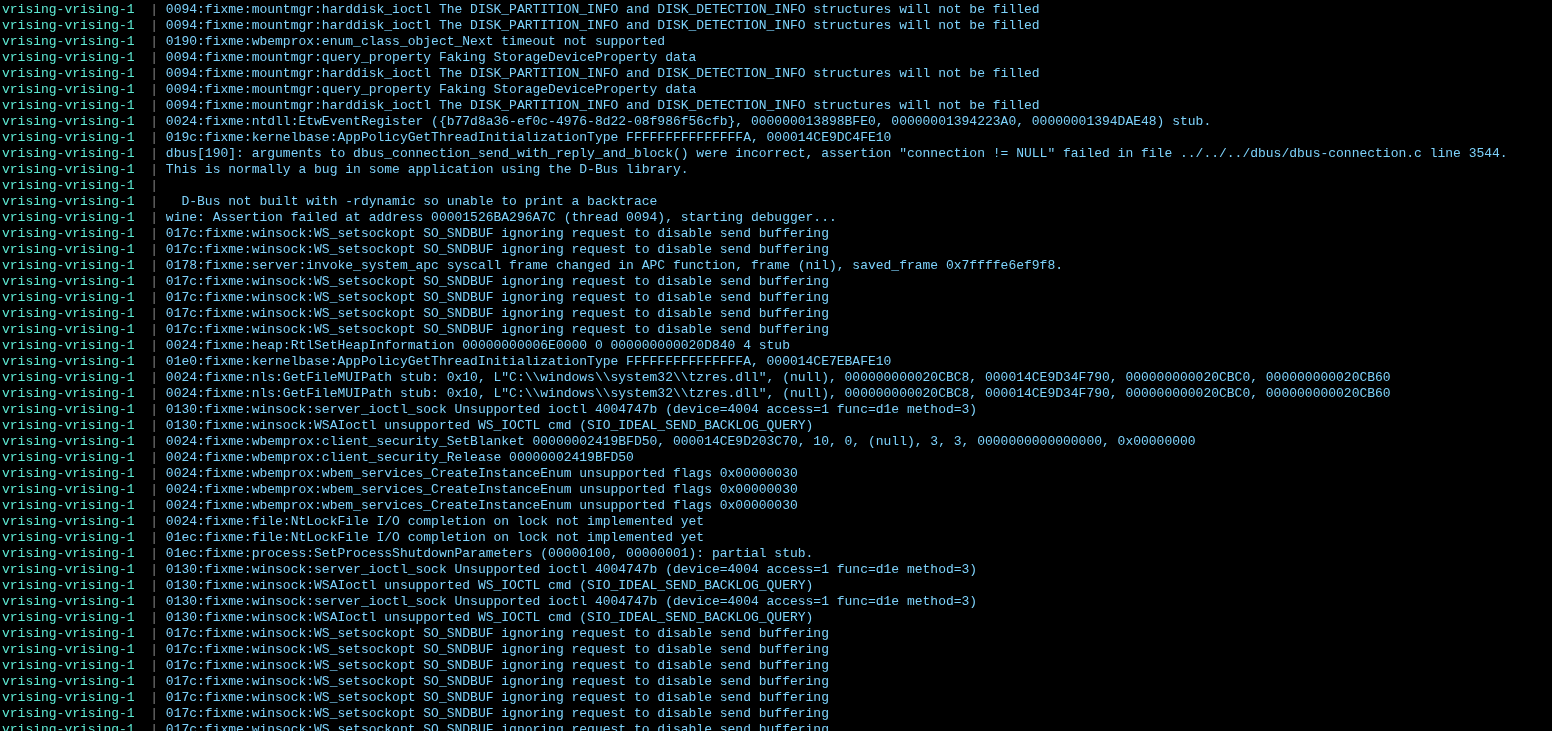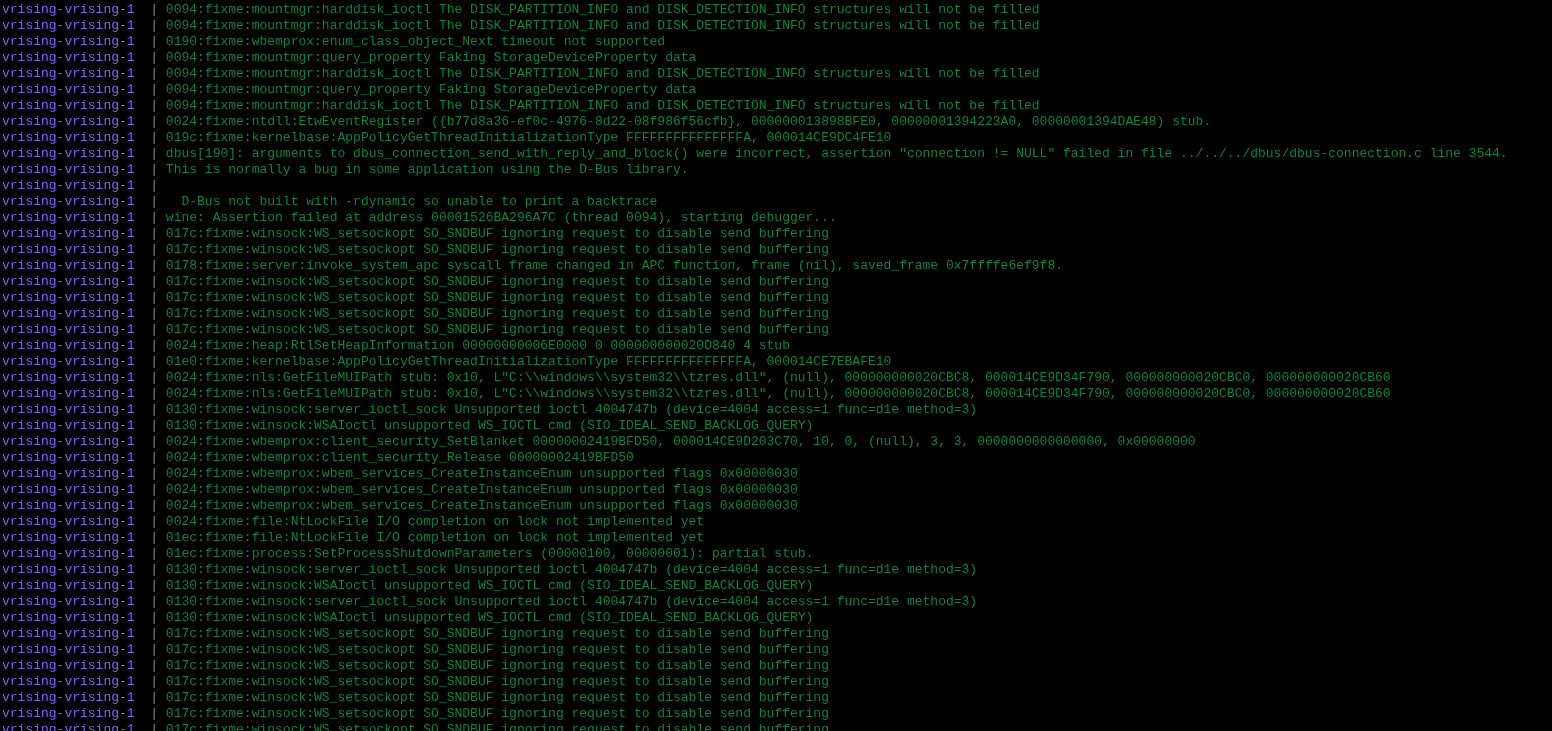--- a/index.html
+++ b/index.html
@@ -12,20 +12,20 @@
   }
   .terminal {
     font-family: "Consolas", "Courier New", monospace;
     font-size: 13px;
     line-height: 16px;
     white-space: pre;
     color: #c0c0c0;
     padding: 2px 0 0 2px;
   }
   .line { display: block; }
-  .prefix { color: #8b5cf6; }
+  .prefix { color: #5eead4; }
   .sep { color: #808080; }
-  .msg { color: #15803d; }
+  .msg { color: #7dd3fc; }
 </style>
 </head>
 <body>
 
 <div class="terminal" id="terminal"><span class="line"><span class="prefix">vrising-vrising-1</span><span class="sep">  | </span><span class="msg">0094:fixme:mountmgr:harddisk_ioctl The DISK_PARTITION_INFO and DISK_DETECTION_INFO structures will not be filled</span></span><span class="line"><span class="prefix">vrising-vrising-1</span><span class="sep">  | </span><span class="msg">0094:fixme:mountmgr:harddisk_ioctl The DISK_PARTITION_INFO and DISK_DETECTION_INFO structures will not be filled</span></span><span class="line"><span class="prefix">vrising-vrising-1</span><span class="sep">  | </span><span class="msg">0190:fixme:wbemprox:enum_class_object_Next timeout not supported</span></span><span class="line"><span class="prefix">vrising-vrising-1</span><span class="sep">  | </span><span class="msg">0094:fixme:mountmgr:query_property Faking StorageDeviceProperty data</span></span><span class="line"><span class="prefix">vrising-vrising-1</span><span class="sep">  | </span><span class="msg">0094:fixme:mountmgr:harddisk_ioctl The DISK_PARTITION_INFO and DISK_DETECTION_INFO structures will not be filled</span></span><span class="line"><span class="prefix">vrising-vrising-1</span><span class="sep">  | </span><span class="msg">0094:fixme:mountmgr:query_property Faking StorageDeviceProperty data</span></span><span class="line"><span class="prefix">vrising-vrising-1</span><span class="sep">  | </span><span class="msg">0094:fixme:mountmgr:harddisk_ioctl The DISK_PARTITION_INFO and DISK_DETECTION_INFO structures will not be filled</span></span><span class="line"><span class="prefix">vrising-vrising-1</span><span class="sep">  | </span><span class="msg">0024:fixme:ntdll:EtwEventRegister ({b77d8a36-ef0c-4976-8d22-08f986f56cfb}, 000000013898BFE0, 00000001394223A0, 00000001394DAE48) stub.</span></span><span class="line"><span class="prefix">vrising-vrising-1</span><span class="sep">  | </span><span class="msg">019c:fixme:kernelbase:AppPolicyGetThreadInitializationType FFFFFFFFFFFFFFFA, 000014CE9DC4FE10</span></span><span class="line"><span class="prefix">vrising-vrising-1</span><span class="sep">  | </span><span class="msg">dbus[190]: arguments to dbus_connection_send_with_reply_and_block() were incorrect, assertion "connection != NULL" failed in file ../../../dbus/dbus-connection.c line 3544.</span></span><span class="line"><span class="prefix">vrising-vrising-1</span><span class="sep">  | </span><span class="msg">This is normally a bug in some application using the D-Bus library.</span></span><span class="line"><span class="prefix">vrising-vrising-1</span><span class="sep">  | </span><span class="msg"></span></span><span class="line"><span class="prefix">vrising-vrising-1</span><span class="sep">  | </span><span class="msg">  D-Bus not built with -rdynamic so unable to print a backtrace</span></span><span class="line"><span class="prefix">vrising-vrising-1</span><span class="sep">  | </span><span class="msg">wine: Assertion failed at address 00001526BA296A7C (thread 0094), starting debugger...</span></span><span class="line"><span class="prefix">vrising-vrising-1</span><span class="sep">  | </span><span class="msg">017c:fixme:winsock:WS_setsockopt SO_SNDBUF ignoring request to disable send buffering</span></span><span class="line"><span class="prefix">vrising-vrising-1</span><span class="sep">  | </span><span class="msg">017c:fixme:winsock:WS_setsockopt SO_SNDBUF ignoring request to disable send buffering</span></span><span class="line"><span class="prefix">vrising-vrising-1</span><span class="sep">  | </span><span class="msg">0178:fixme:server:invoke_system_apc syscall frame changed in APC function, frame (nil), saved_frame 0x7ffffe6ef9f8.</span></span><span class="line"><span class="prefix">vrising-vrising-1</span><span class="sep">  | </span><span class="msg">017c:fixme:winsock:WS_setsockopt SO_SNDBUF ignoring request to disable send buffering</span></span><span class="line"><span class="prefix">vrising-vrising-1</span><span class="sep">  | </span><span class="msg">017c:fixme:winsock:WS_setsockopt SO_SNDBUF ignoring request to disable send buffering</span></span><span class="line"><span class="prefix">vrising-vrising-1</span><span class="sep">  | </span><span class="msg">017c:fixme:winsock:WS_setsockopt SO_SNDBUF ignoring request to disable send buffering</span></span><span class="line"><span class="prefix">vrising-vrising-1</span><span class="sep">  | </span><span class="msg">017c:fixme:winsock:WS_setsockopt SO_SNDBUF ignoring request to disable send buffering</span></span><span class="line"><span class="prefix">vrising-vrising-1</span><span class="sep">  | </span><span class="msg">0024:fixme:heap:RtlSetHeapInformation 00000000006E0000 0 000000000020D840 4 stub</span></span><span class="line"><span class="prefix">vrising-vrising-1</span><span class="sep">  | </span><span class="msg">01e0:fixme:kernelbase:AppPolicyGetThreadInitializationType FFFFFFFFFFFFFFFA, 000014CE7EBAFE10</span></span><span class="line"><span class="prefix">vrising-vrising-1</span><span class="sep">  | </span><span class="msg">0024:fixme:nls:GetFileMUIPath stub: 0x10, L"C:\\windows\\system32\\tzres.dll", (null), 000000000020CBC8, 000014CE9D34F790, 000000000020CBC0, 000000000020CB60</span></span><span class="line"><span class="prefix">vrising-vrising-1</span><span class="sep">  | </span><span class="msg">0024:fixme:nls:GetFileMUIPath stub: 0x10, L"C:\\windows\\system32\\tzres.dll", (null), 000000000020CBC8, 000014CE9D34F790, 000000000020CBC0, 000000000020CB60</span></span><span class="line"><span class="prefix">vrising-vrising-1</span><span class="sep">  | </span><span class="msg">0130:fixme:winsock:server_ioctl_sock Unsupported ioctl 4004747b (device=4004 access=1 func=d1e method=3)</span></span><span class="line"><span class="prefix">vrising-vrising-1</span><span class="sep">  | </span><span class="msg">0130:fixme:winsock:WSAIoctl unsupported WS_IOCTL cmd (SIO_IDEAL_SEND_BACKLOG_QUERY)</span></span><span class="line"><span class="prefix">vrising-vrising-1</span><span class="sep">  | </span><span class="msg">0024:fixme:wbemprox:client_security_SetBlanket 00000002419BFD50, 000014CE9D203C70, 10, 0, (null), 3, 3, 0000000000000000, 0x00000000</span></span><span class="line"><span class="prefix">vrising-vrising-1</span><span class="sep">  | </span><span class="msg">0024:fixme:wbemprox:client_security_Release 00000002419BFD50</span></span><span class="line"><span class="prefix">vrising-vrising-1</span><span class="sep">  | </span><span class="msg">0024:fixme:wbemprox:wbem_services_CreateInstanceEnum unsupported flags 0x00000030</span></span><span class="line"><span class="prefix">vrising-vrising-1</span><span class="sep">  | </span><span class="msg">0024:fixme:wbemprox:wbem_services_CreateInstanceEnum unsupported flags 0x00000030</span></span><span class="line"><span class="prefix">vrising-vrising-1</span><span class="sep">  | </span><span class="msg">0024:fixme:wbemprox:wbem_services_CreateInstanceEnum unsupported flags 0x00000030</span></span><span class="line"><span class="prefix">vrising-vrising-1</span><span class="sep">  | </span><span class="msg">0024:fixme:file:NtLockFile I/O completion on lock not implemented yet</span></span><span class="line"><span class="prefix">vrising-vrising-1</span><span class="sep">  | </span><span class="msg">01ec:fixme:file:NtLockFile I/O completion on lock not implemented yet</span></span><span class="line"><span class="prefix">vrising-vrising-1</span><span class="sep">  | </span><span class="msg">01ec:fixme:process:SetProcessShutdownParameters (00000100, 00000001): partial stub.</span></span><span class="line"><span class="prefix">vrising-vrising-1</span><span class="sep">  | </span><span class="msg">0130:fixme:winsock:server_ioctl_sock Unsupported ioctl 4004747b (device=4004 access=1 func=d1e method=3)</span></span><span class="line"><span class="prefix">vrising-vrising-1</span><span class="sep">  | </span><span class="msg">0130:fixme:winsock:WSAIoctl unsupported WS_IOCTL cmd (SIO_IDEAL_SEND_BACKLOG_QUERY)</span></span><span class="line"><span class="prefix">vrising-vrising-1</span><span class="sep">  | </span><span class="msg">0130:fixme:winsock:server_ioctl_sock Unsupported ioctl 4004747b (device=4004 access=1 func=d1e method=3)</span></span><span class="line"><span class="prefix">vrising-vrising-1</span><span class="sep">  | </span><span class="msg">0130:fixme:winsock:WSAIoctl unsupported WS_IOCTL cmd (SIO_IDEAL_SEND_BACKLOG_QUERY)</span></span><span class="line"><span class="prefix">vrising-vrising-1</span><span class="sep">  | </span><span class="msg">017c:fixme:winsock:WS_setsockopt SO_SNDBUF ignoring request to disable send buffering</span></span><span class="line"><span class="prefix">vrising-vrising-1</span><span class="sep">  | </span><span class="msg">017c:fixme:winsock:WS_setsockopt SO_SNDBUF ignoring request to disable send buffering</span></span><span class="line"><span class="prefix">vrising-vrising-1</span><span class="sep">  | </span><span class="msg">017c:fixme:winsock:WS_setsockopt SO_SNDBUF ignoring request to disable send buffering</span></span><span class="line"><span class="prefix">vrising-vrising-1</span><span class="sep">  | </span><span class="msg">017c:fixme:winsock:WS_setsockopt SO_SNDBUF ignoring request to disable send buffering</span></span><span class="line"><span class="prefix">vrising-vrising-1</span><span class="sep">  | </span><span class="msg">017c:fixme:winsock:WS_setsockopt SO_SNDBUF ignoring request to disable send buffering</span></span><span class="line"><span class="prefix">vrising-vrising-1</span><span class="sep">  | </span><span class="msg">017c:fixme:winsock:WS_setsockopt SO_SNDBUF ignoring request to disable send buffering</span></span><span class="line"><span class="prefix">vrising-vrising-1</span><span class="sep">  | </span><span class="msg">017c:fixme:winsock:WS_setsockopt SO_SNDBUF ignoring request to disable send buffering</span></span></div>
 
 </body></html>

